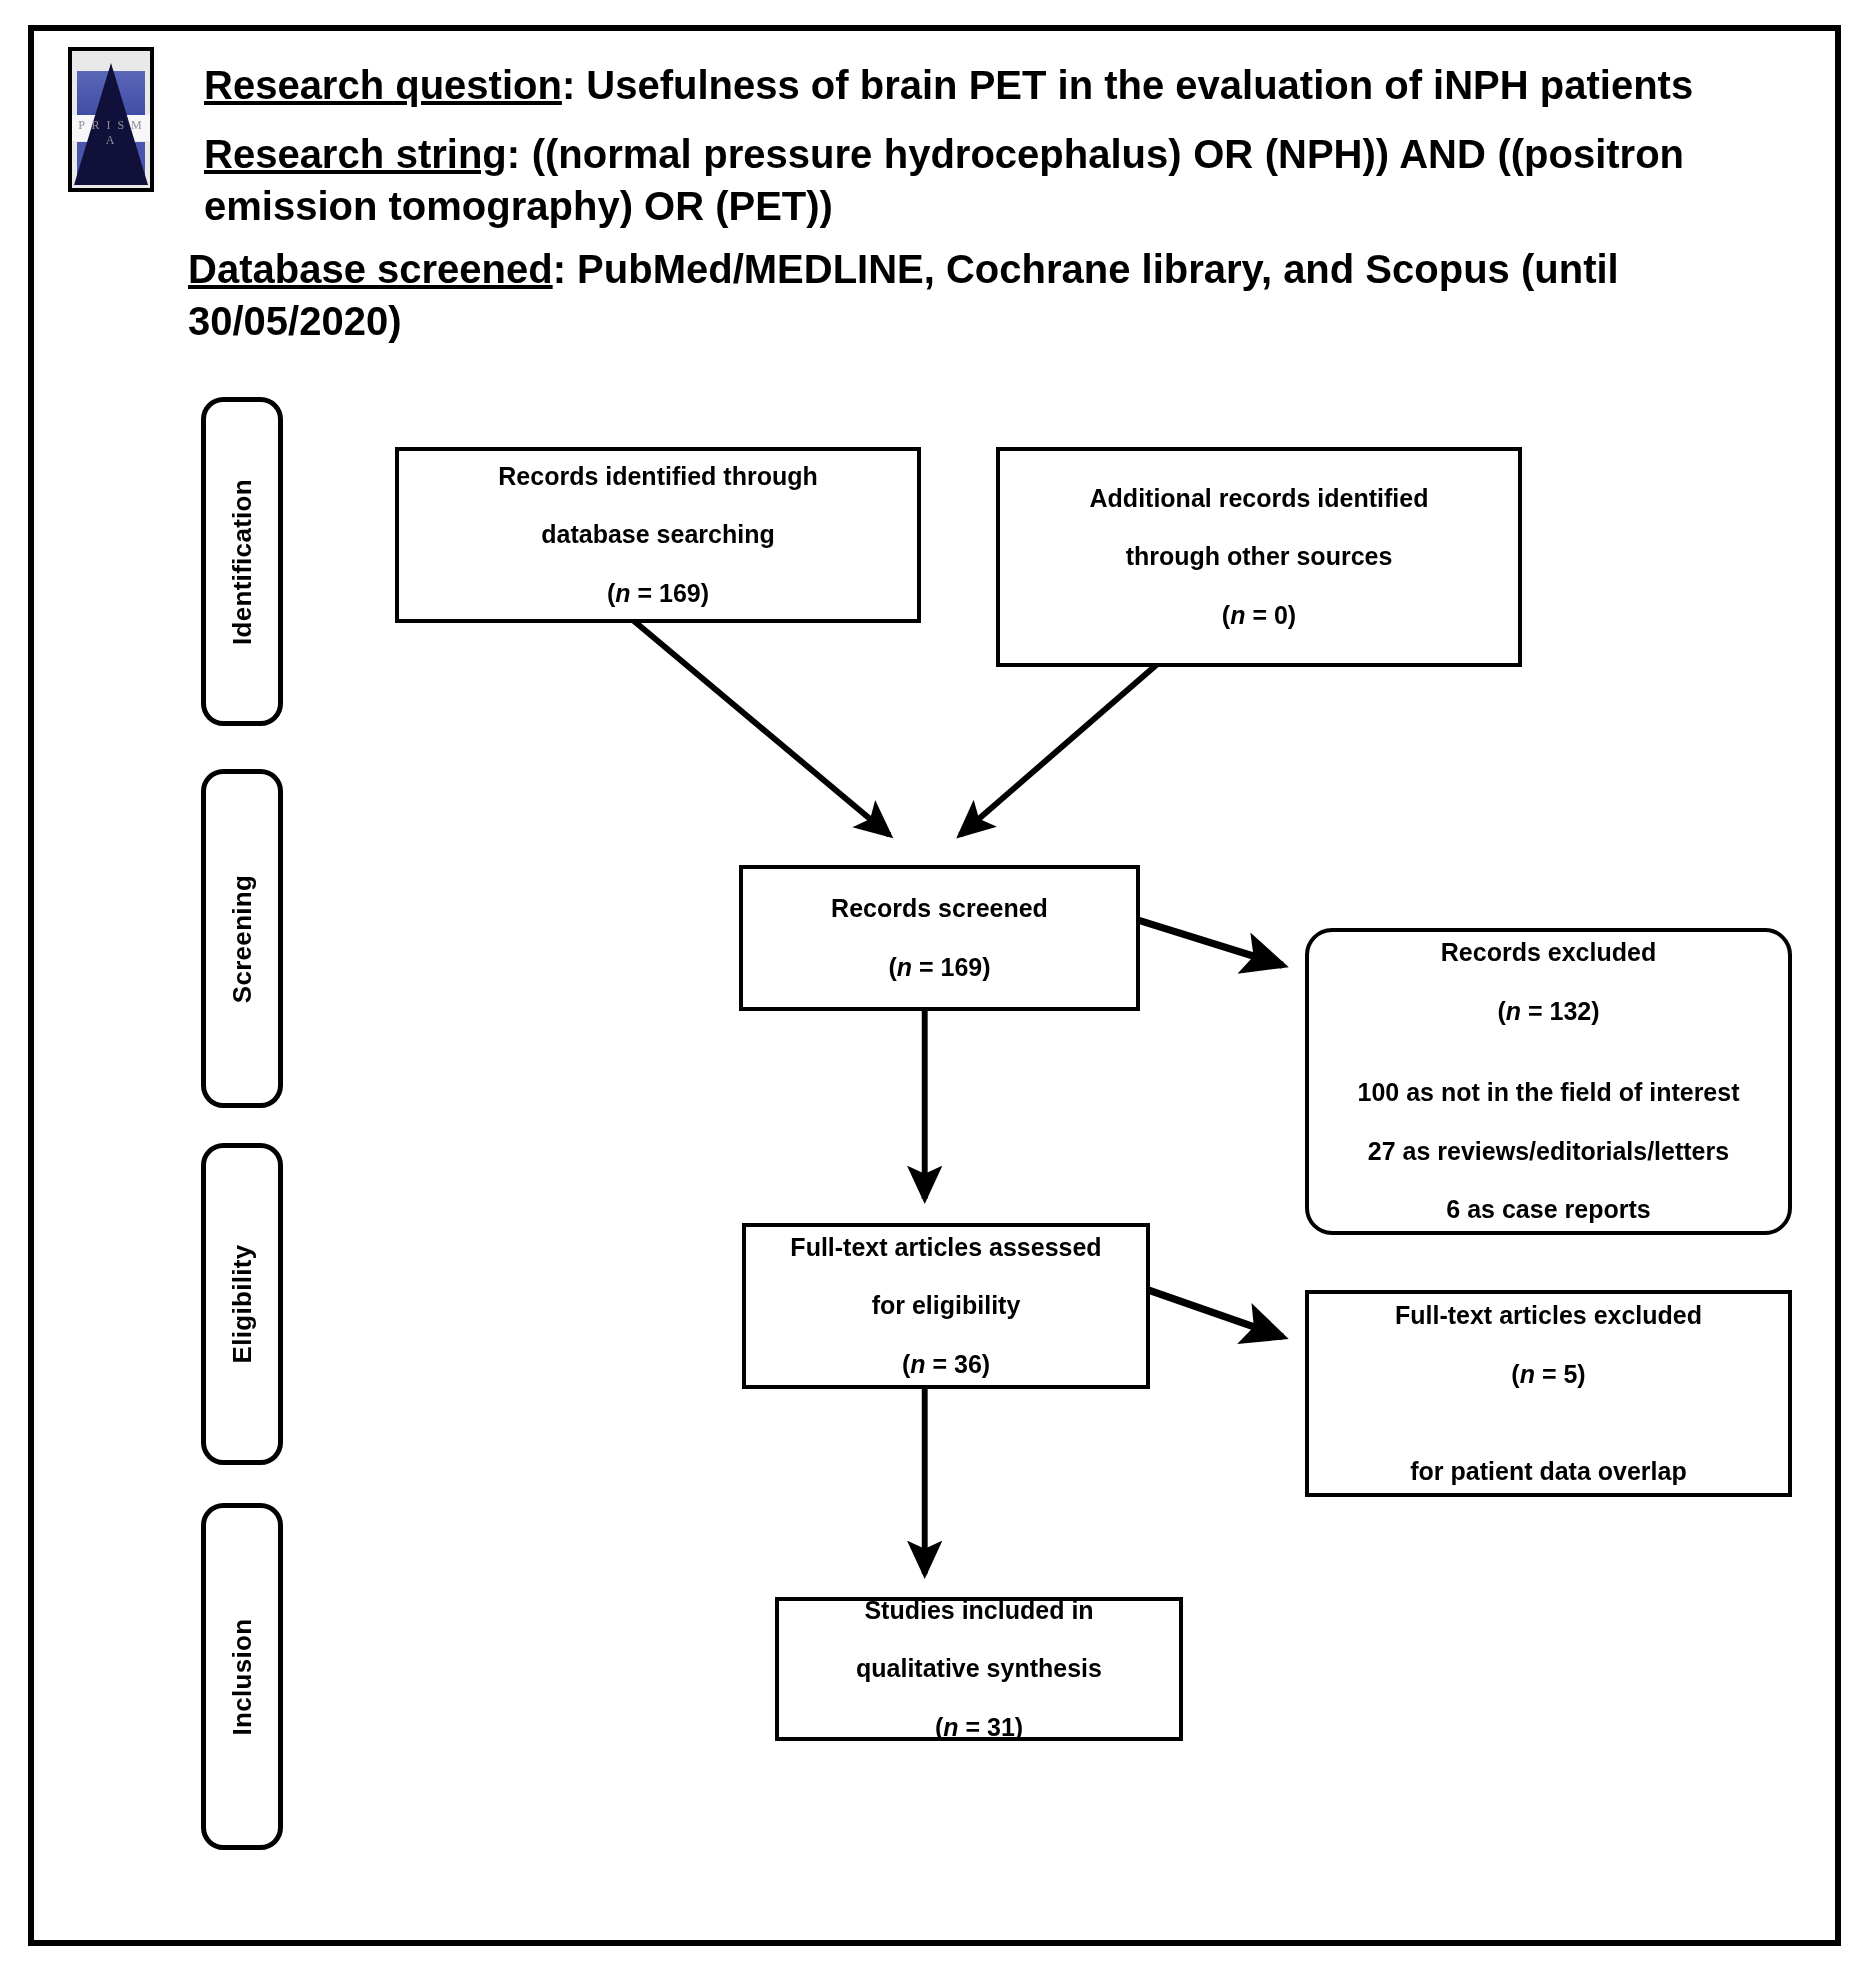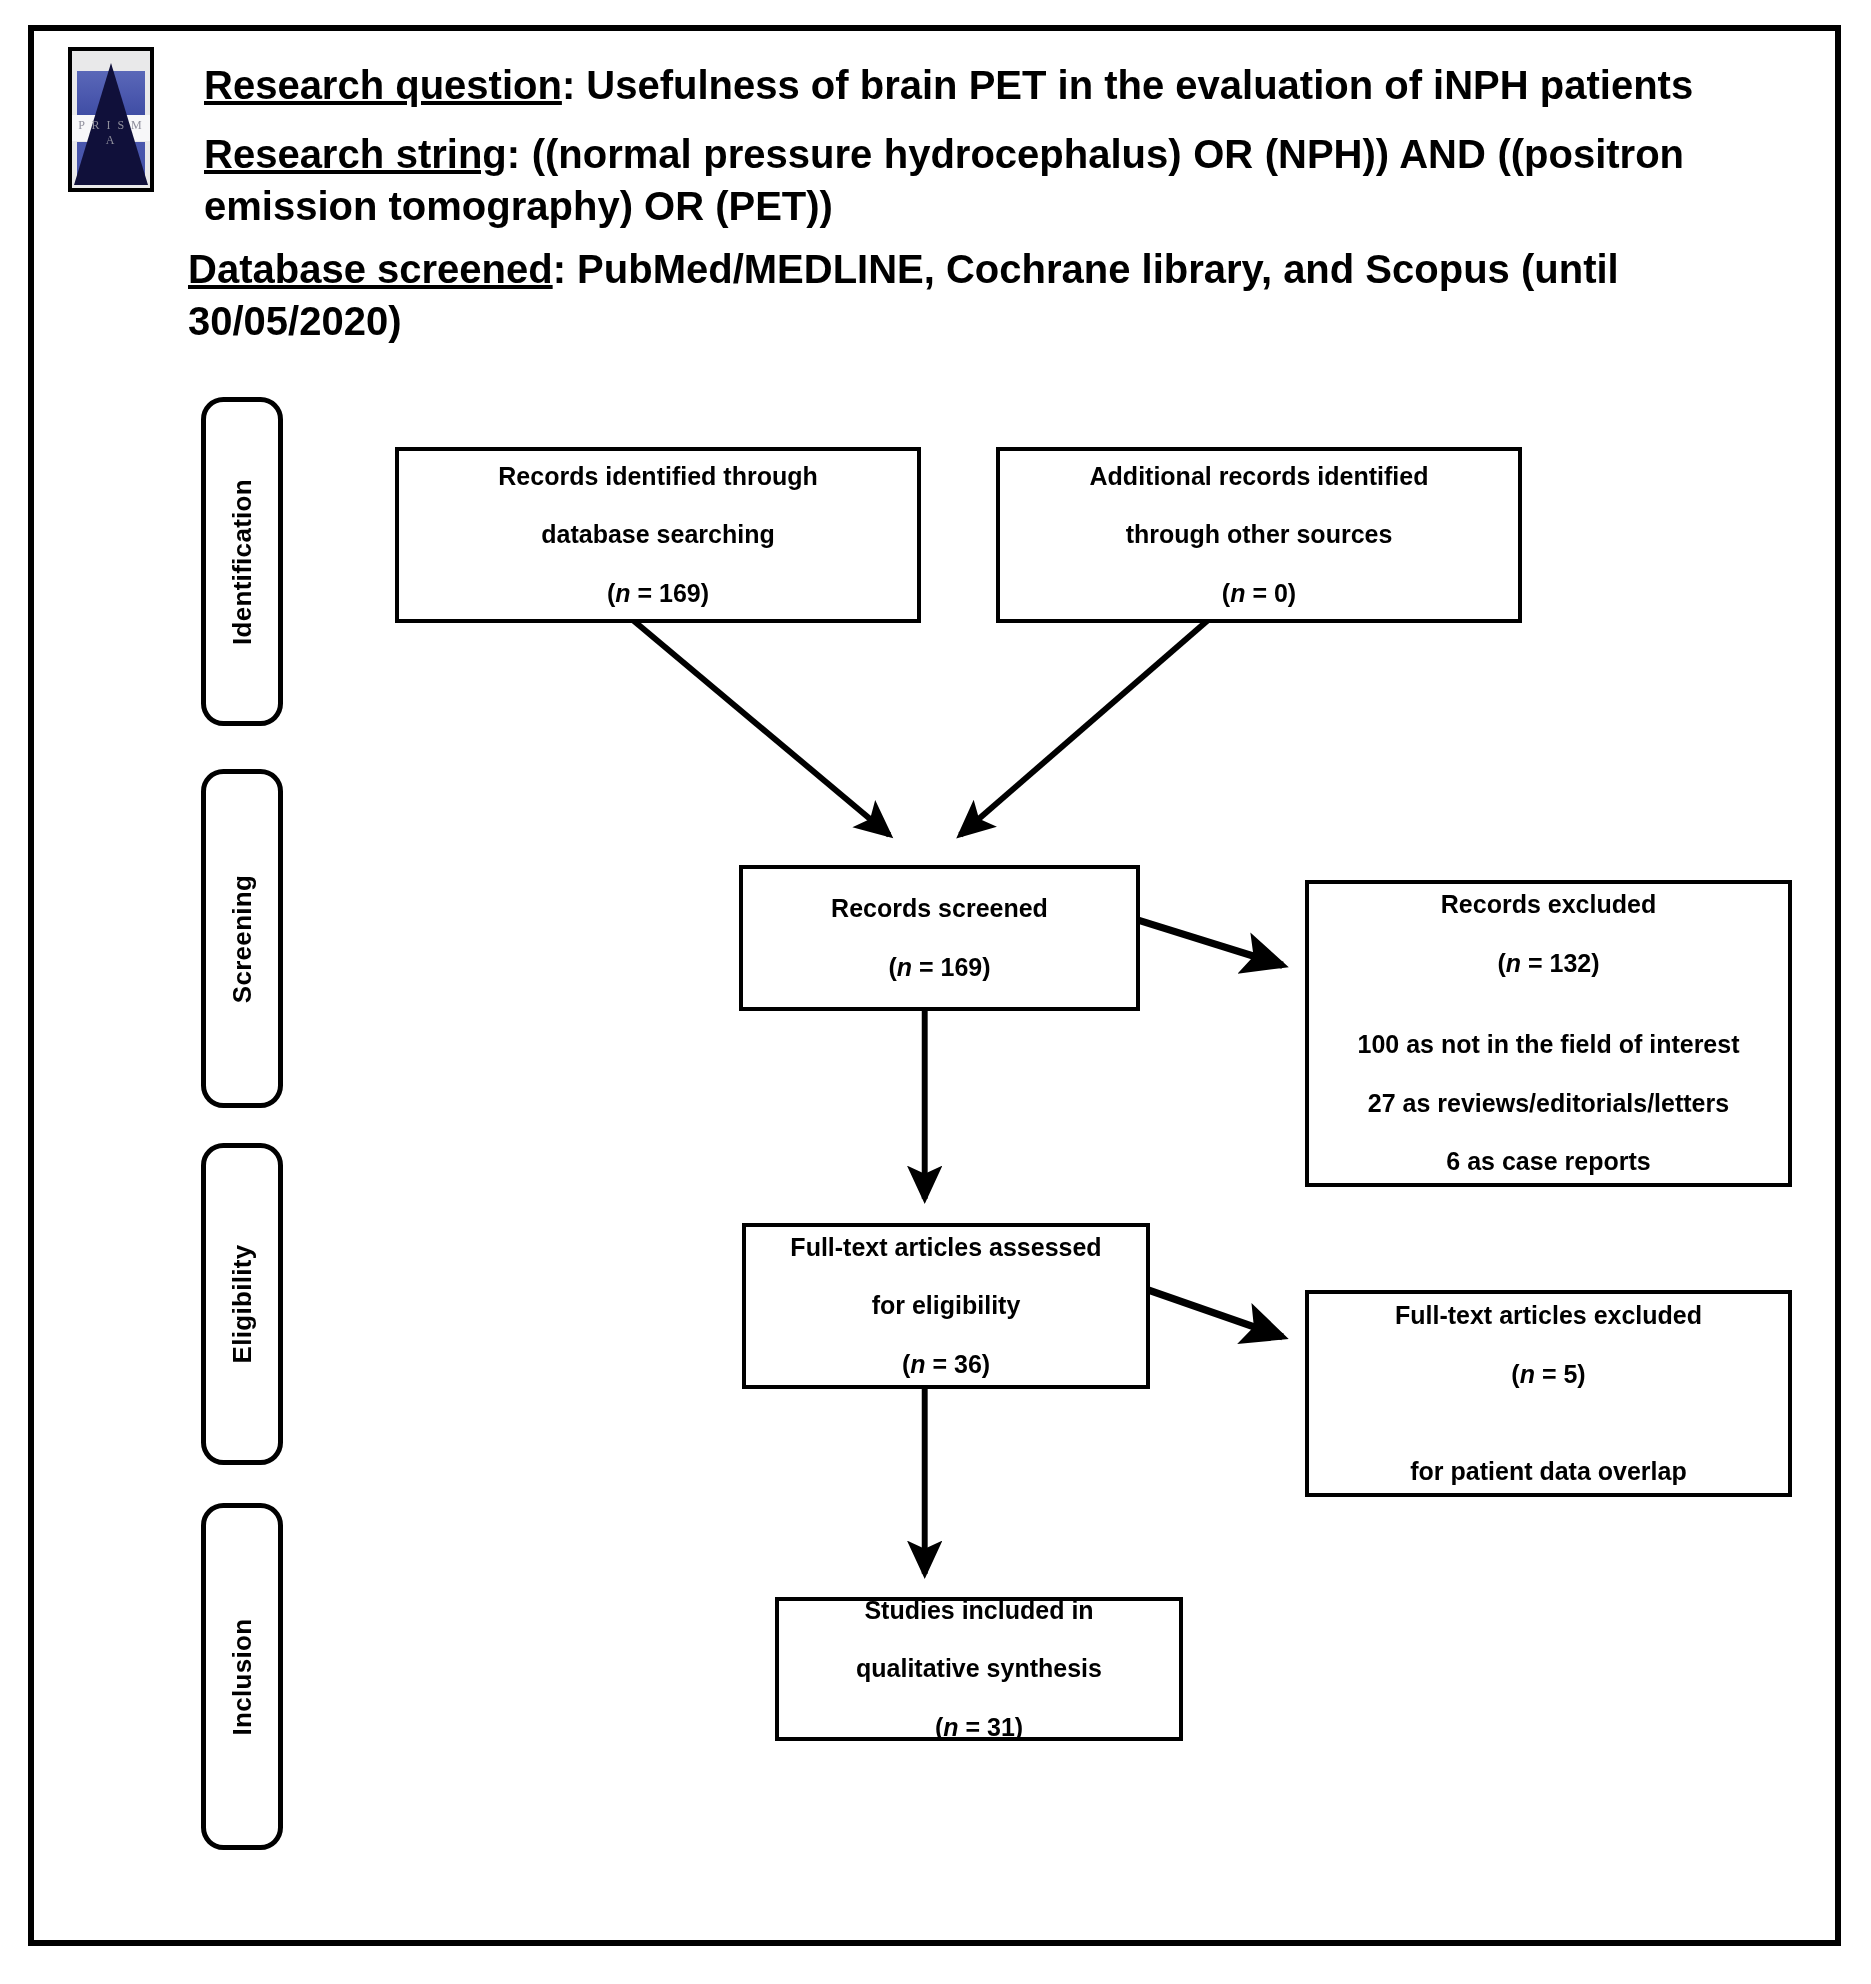--- a/index.html
+++ b/index.html
@@ -133,23 +133,23 @@
     font-size: 25px;
     line-height: 1.42;
     padding: 4px 8px;
     gap: 23px;
   }
   .flow-box .ln { display: block; white-space: nowrap; }
   .flow-box .gap { display: block; height: 22.4px; }
   .nital { font-style: italic; }
 
   #box-db-search   { left: 361px;  top: 416px;  width: 526px;  height: 176px; }
-  #box-other-src   { left: 962px; top: 416px;  width: 526px;  height: 176px; }
+  #box-other-src   { left: 962px; top: 416px;  width: 526px;  height: 220px; }
   #box-screened    { left: 705px; top: 834px; width: 401px;  height: 146px; }
-  #box-rec-excl    { left: 1271px; top: 849px; width: 487px;  height: 307px; }
+  #box-rec-excl    { left: 1271px; top: 897px; width: 487px;  height: 307px; border-radius: 27px; }
   #box-fulltext    { left: 708px; top: 1192px; width: 408px;  height: 166px; }
   #box-ft-excl     { left: 1271px; top: 1259px; width: 487px;  height: 207px; }
   #box-included    { left: 717px; top: 1566px; width: 408px;  height: 144px; margin-left: 24px; }
 
   
   #arrow-layer {
     position: absolute;
     left: 0; top: 0;
     width: 1813px;
     height: 1921px;

